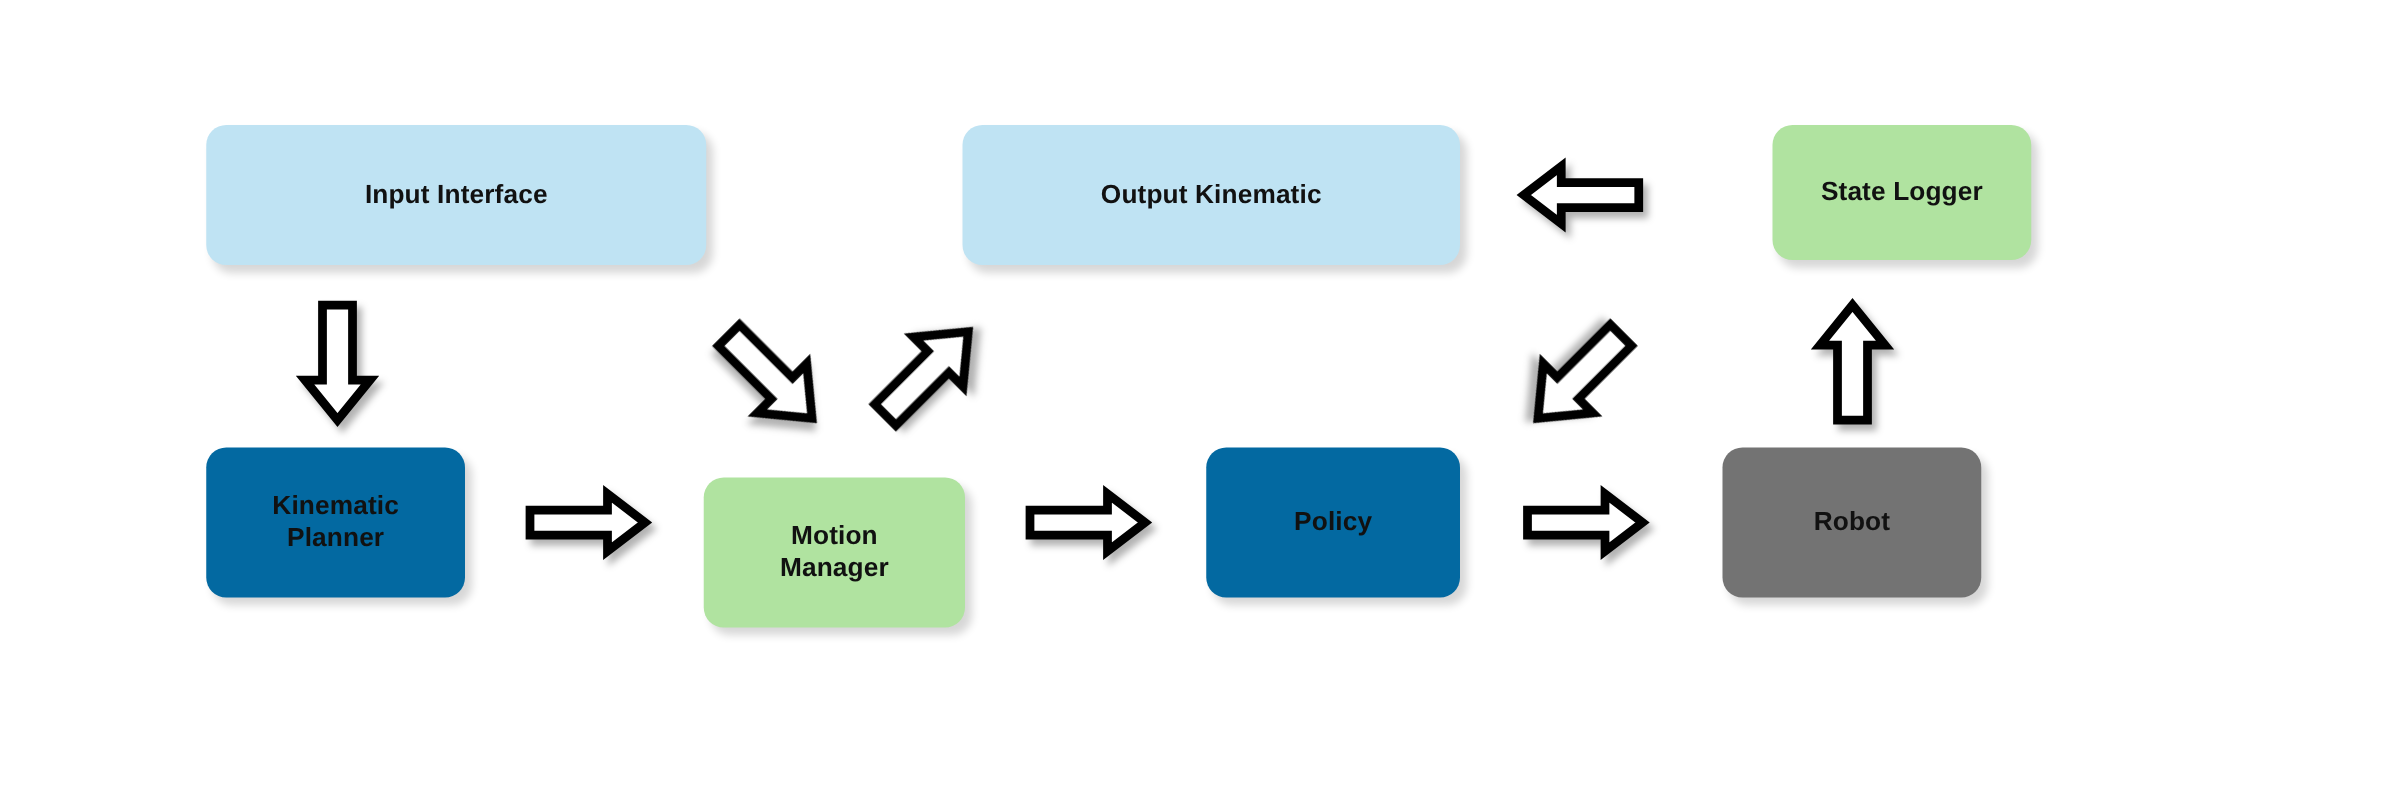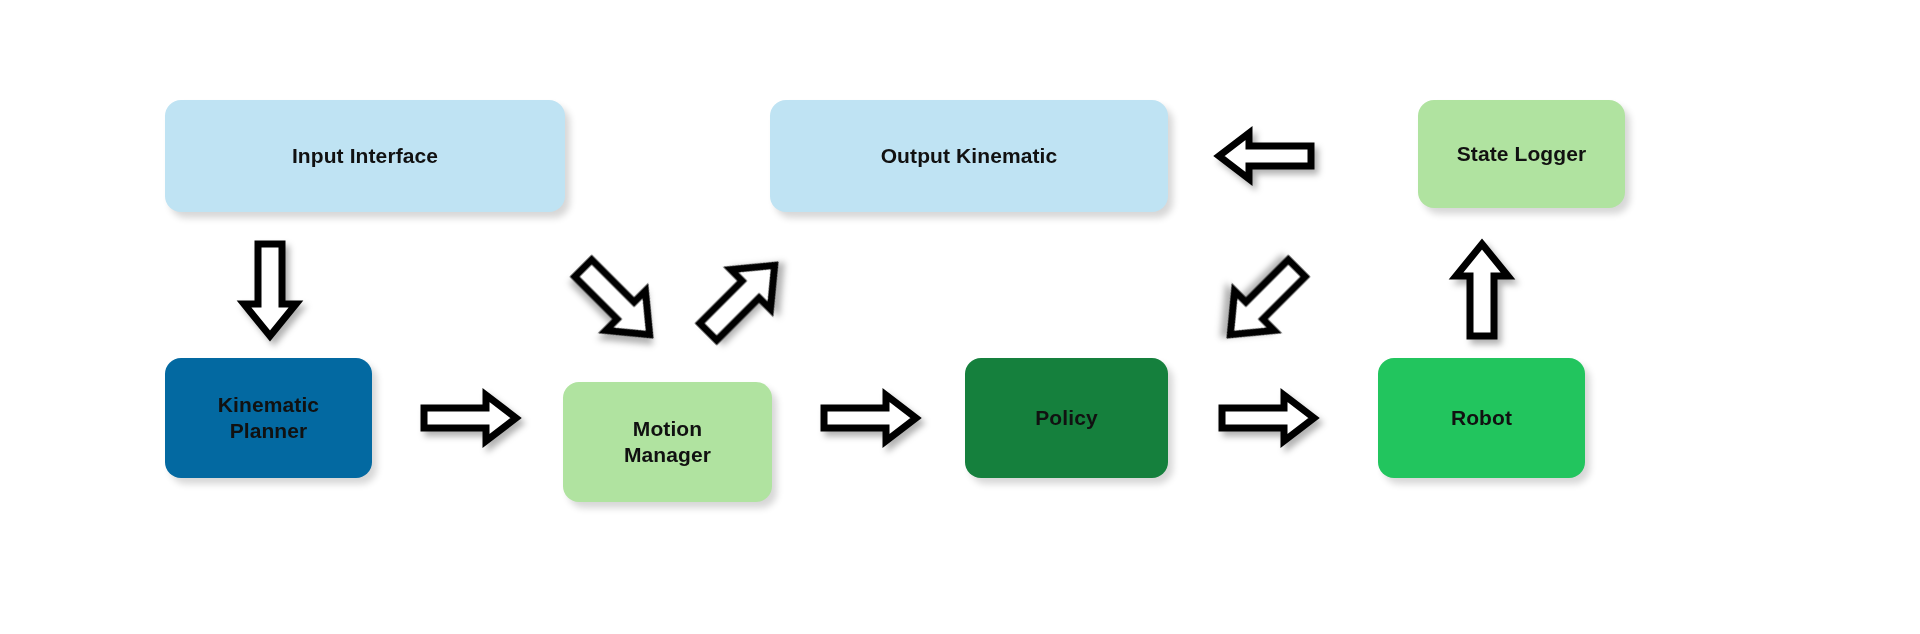--- a/index.html
+++ b/index.html
@@ -73,25 +73,25 @@
   <div class="node" style="left:165px; top:358px; width:207px; height:120px; background:#0369a1;">
     <span class="node-label">Kinematic
 Planner</span>
   </div>
 
   <div class="node" style="left:563px; top:358px; width:209px; height:120px; background:#b0e3a0;margin-top:24px;">
     <span class="node-label">Motion
 Manager</span>
   </div>
 
-  <div class="node" style="left:965px; top:358px; width:203px; height:120px; background:#15803d;">
+  <div class="node" style="left:965px; top:358px; width:203px; height:120px; background:#0369a1;">
     <span class="node-label">Policy</span>
   </div>
 
-  <div class="node" style="left:1378px; top:358px; width:207px; height:120px; background:#22c55e;">
+  <div class="node" style="left:1378px; top:358px; width:207px; height:120px; background:#737373;">
     <span class="node-label">Robot</span>
   </div>
 
   <div class="arrow" style="left:240px; top:240px; width:60px; height:100px;">
     <svg width="60" height="100" viewBox="0 0 60 100">
       <polygon class="arrow-shape" points="18,4 42,4 42,64 56,64 30,96 4,64 18,64"></polygon>
     </svg>
   </div>
 
   <div class="arrow" style="left:560px; top:245px; width:110px; height:110px;">

